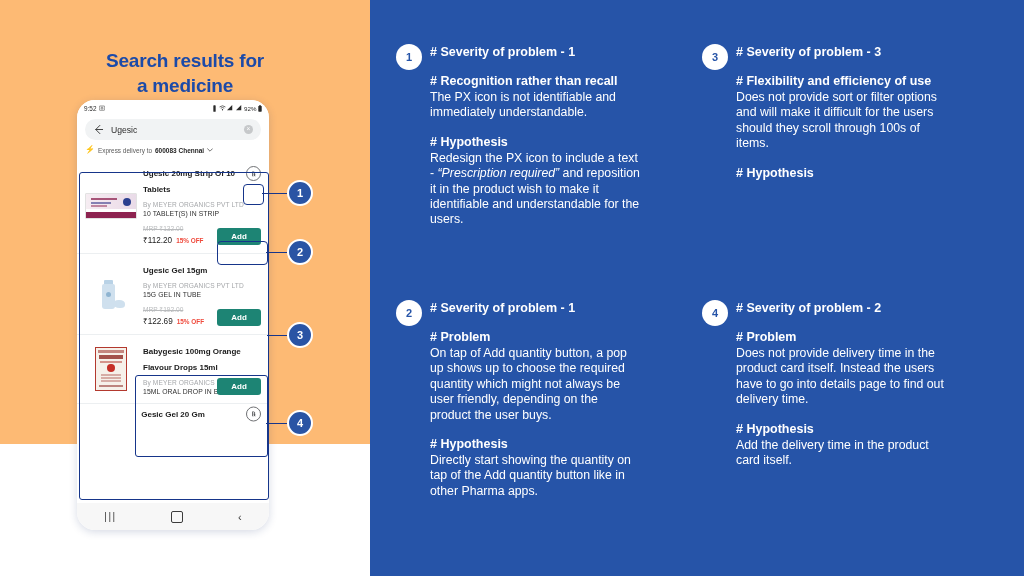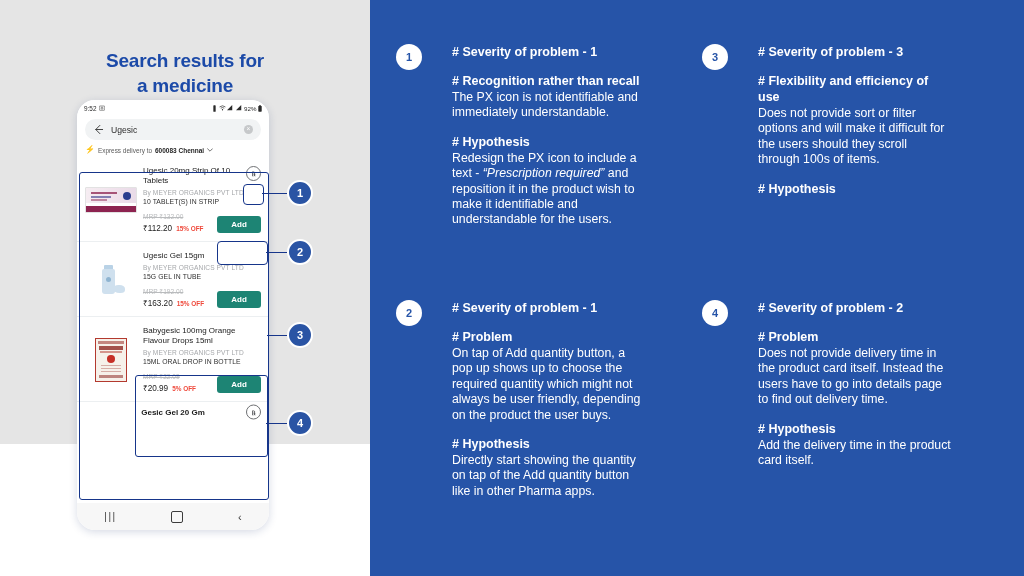--- a/index.html
+++ b/index.html
@@ -7,21 +7,21 @@
     width:1024px;height:576px;
     font-family:"Liberation Sans", sans-serif;
     background:#ffffff;
     overflow:hidden;
   }
   #stage{position:relative;width:1024px;height:576px;overflow:hidden;}
 
   
   #left-panel{
     position:absolute;left:0;top:0;width:370px;height:444px;
-    background:#e5e5e5;
+    background:#fdba74;
   }
   #deck-title{
     position:absolute;left:0;top:48px;width:370px;
     text-align:center;
     color:#1c4aa8;
     font-size:19px;font-weight:bold;line-height:25px;
     letter-spacing:-0.2px;
   }
 
   
@@ -64,21 +64,21 @@
   .caret{color:#3a3a3a;font-size:6px;}
 
   .results{flex:1;background:#fff;overflow:hidden;position:relative;}
 
   .prod{
     display:flex;gap:6px;padding:9px 8px 8px 8px;box-sizing:border-box;
     border-bottom:1px solid #eceff1;position:relative;
   }
   .pimg{width:52px;flex:0 0 52px;display:flex;align-items:center;justify-content:center;}
   .pinfo{flex:1;min-width:0;position:relative;}
-  .pname{font-size:8px;font-weight:normal;color:#1b1b1b;line-height:10px;padding-right:20px;}
+  .pname{font-size:8px;font-weight:bold;color:#1b1b1b;line-height:16px;padding-right:20px;}
   .pbrand{font-size:6.6px;color:#a6a8ab;margin-top:2.5px;letter-spacing:.1px;}
   .ppack{font-size:6.8px;color:#2f2f2f;margin-top:2px;letter-spacing:.1px;}
   .priceline{margin-top:7px;}
   .mrp{font-size:6.6px;color:#b9bbbd;text-decoration:line-through;}
   .pricerow{margin-top:1.5px;display:flex;align-items:baseline;gap:4px;}
   .price{font-size:8.2px;font-weight:normal;color:#1b1b1b;}
   .off{font-size:6.4px;font-weight:bold;color:#ef4a3c;}
 
   .rx{
     position:absolute;right:0;top:0;width:13px;height:13px;border-radius:50%;
@@ -149,21 +149,21 @@
   #right-panel{
     position:absolute;left:370px;top:0;width:654px;height:576px;
     background:#2654a8;
   }
   .note{position:absolute;width:260px;color:#ffffff;}
   .note .nmark{
     position:absolute;left:0;top:0;width:26px;height:26px;border-radius:50%;
     background:#ffffff;color:#2654a8;font-size:11px;font-weight:bold;
     display:flex;align-items:center;justify-content:center;
   }
-  .note .nbody{margin-left:56px;}
+  .note .nbody{margin-left:34px;}
   .sev{font-size:12.5px;font-weight:bold;line-height:16px;margin-bottom:13px;}
   .sev .sevnum{font-weight:bold;}
   .h{font-size:12.5px;font-weight:bold;line-height:16px;}
   .p{font-size:12.3px;line-height:15.4px;margin-top:1px;}
   .p em{font-style:italic;}
   .gap{height:13px;}
 </style>
 </head>
 <body>
 
@@ -283,21 +283,21 @@
                 <div class="blob"></div>
               </div>
           </div>
           <div class="pinfo">
             <div class="pname">Ugesic Gel 15gm</div>
             <div class="pbrand">By MEYER ORGANICS PVT LTD</div>
             <div class="ppack">15G GEL IN TUBE</div>
             <div class="priceline">
               <div class="mrp">MRP ₹192.00</div>
               <div class="pricerow">
-                <span class="price">₹163.20</span>
+                <span class="price">₹122.69</span>
                 <span class="off">15% OFF</span>
               </div>
             </div>
             <button class="addbtn">Add</button>
           </div>
         </div>
 
         <div class="prod">
           <div class="pimg">
             <div class="carton">
@@ -308,27 +308,20 @@
               <div class="cl" style="top:26px"></div>
               <div class="cl" style="top:29px"></div>
               <div class="cl" style="top:32px"></div>
               <div class="cbot"></div>
             </div>
           </div>
           <div class="pinfo">
             <div class="pname">Babygesic 100mg Orange Flavour Drops 15ml</div>
             <div class="pbrand">By MEYER ORGANICS PVT LTD</div>
             <div class="ppack">15ML ORAL DROP IN BOTTLE</div>
-            <div class="priceline">
-              <div class="mrp">MRP ₹22.09</div>
-              <div class="pricerow">
-                <span class="price">₹20.99</span>
-                <span class="off">5% OFF</span>
-              </div>
-            </div>
             <button class="addbtn">Add</button>
           </div>
         </div>
 
         <div class="lastrow">
           <span class="lastname">Gesic Gel 20 Gm</span>
           <span class="rx">℞</span>
         </div>
       </div>
 

